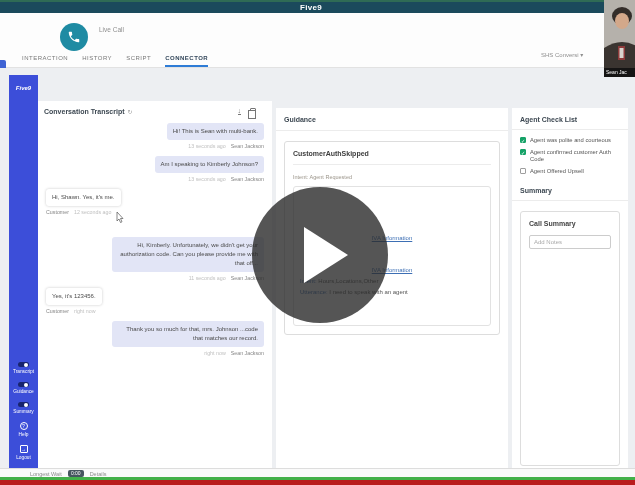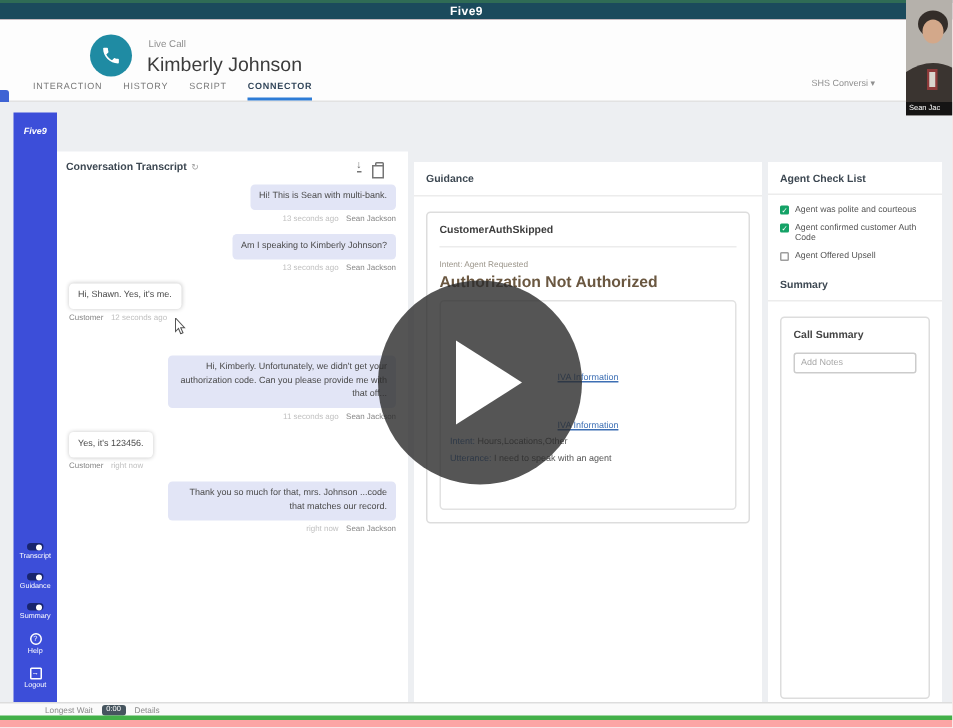--- a/index.html
+++ b/index.html
@@ -1,17 +1,17 @@
 <!DOCTYPE html>
 <html><head>
 <meta charset="utf-8">
 <style>
   html,body{margin:0;padding:0;background:#ffffff;}
   *{box-sizing:border-box;}
-  .frame{position:relative;width:635px;height:485px;background:#fca5a5;overflow:hidden;
+  .frame{position:relative;width:635px;height:485px;background:#b91c1c;overflow:hidden;
          font-family:"Liberation Sans",sans-serif;color:#444;}
   
   .topbar{position:absolute;left:0;top:0;width:635px;height:13px;background:#1b4a5c;border-top:2px solid #2f6b55;}
   .topbar .brand{position:absolute;left:300px;top:1px;font-size:8px;font-weight:bold;color:#fff;letter-spacing:.3px;}
   .greenline{position:absolute;left:0;top:477px;width:635px;height:3px;background:#43b049;}
   
   .apphead{position:absolute;left:0;top:13px;width:635px;height:55px;background:#fdfdfd;border-bottom:1px solid #e2e2e2;}
   .phone-circle{position:absolute;left:60px;top:10px;width:28px;height:28px;border-radius:50%;background:#1f8ba3;
                 display:flex;align-items:center;justify-content:center;}
   .call-label{position:absolute;left:99px;top:13px;font-size:6.5px;color:#8f8f8f;}
@@ -111,21 +111,20 @@
     <span class="brand">Five9</span>
   </div>
 
   <div class="apphead">
     <div class="phone-circle">
       <svg width="14" height="14" viewBox="0 0 24 24">
         <path fill="#ffffff" d="M6.6 10.8c1.4 2.8 3.8 5.1 6.6 6.6l2.2-2.2c.3-.3.7-.4 1-.2 1.1.4 2.3.6 3.6.6.6 0 1 .4 1 1V20c0 .6-.4 1-1 1C10.8 21 3 13.2 3 4c0-.6.4-1 1-1h3.5c.6 0 1 .4 1 1 0 1.2.2 2.4.6 3.6.1.3 0 .7-.2 1l-2.3 2.2z"></path>
       </svg>
     </div>
     <div class="call-label">Live Call</div>
-    <div class="caller-name">Kimberly Johnson</div>
     <div class="tabs">
 
         <span class="tab">INTERACTION</span>
 
         <span class="tab">HISTORY</span>
 
         <span class="tab">SCRIPT</span>
 
         <span class="tab active">CONNECTOR</span>
       </div>
@@ -227,21 +226,20 @@
           </div>
         </div>
       </div>
   </div>
 
   <div class="panel-guidance">
     <div class="g-title">Guidance</div>
     <div class="g-card">
       <div class="g-card-title">CustomerAuthSkipped</div>
       <div class="g-intent">Intent: Agent Requested</div>
-      <div class="g-heading">Authorization Not Authorized</div>
       <div class="g-box">
         <div class="g-sp1"></div>
         <a class="g-link">IVA Information</a>
         <div class="g-sp2"></div>
         <a class="g-link">IVA Information</a>
         <div class="g-line">
           <span class="g-lab">Intent:</span><span> Hours,Locations,Other</span>
         </div>
         <div class="g-line">
           <span class="g-lab">Utterance:</span><span> I need to speak with an agent</span>

